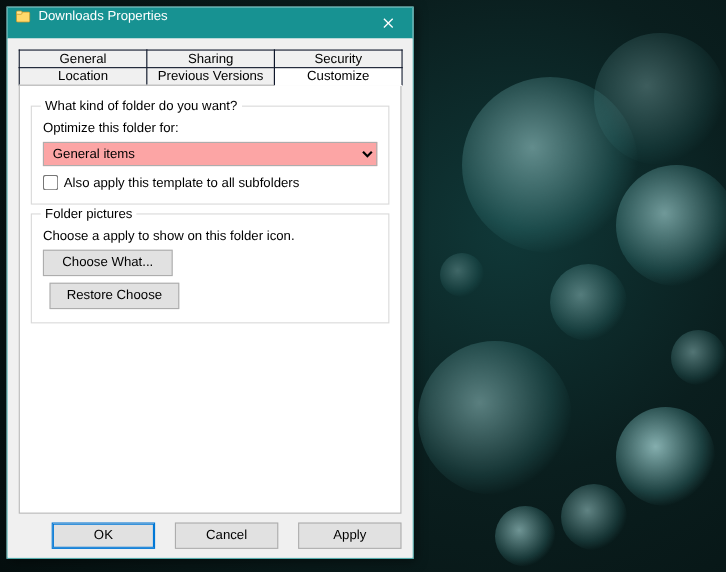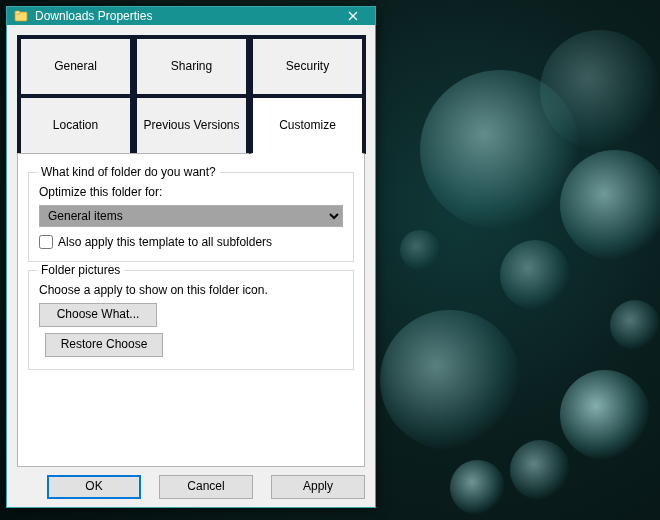--- a/index.html
+++ b/index.html
@@ -36,25 +36,25 @@
     width: 368px;
     height: 500px;
     background: #f0f0f0;
     border: 1px solid #3aa7a7;
     box-shadow: 2px 2px 10px rgba(0,0,0,0.5);
     display: flex;
     flex-direction: column;
   }
 
   .titlebar {
-    height: 18px;
+    height: 28px;
     background: #179292;
     color: #fff;
     display: flex;
-    align-items: center;
+    align-items: flex-start;
     padding: 0 0 0 6px;
   }
   .titlebar .ticon {
     width: 16px;
     height: 16px;
     margin-right: 6px;
     display: flex;
     align-items: center;
     justify-content: center;
   }
@@ -86,22 +86,22 @@
     position: relative;
     margin-top: 4px;
   }
   .tabrow {
     display: flex;
     width: 100%;
   }
   .tab {
     flex: 1;
     text-align: center;
-    padding: 20px 0;
-    border: 4px solid #0f172a;
+    padding: 0 0;
+    border: 1px solid #0f172a;
     border-bottom: 1px solid #b5b5b5;
     background: #f0f0f0;
     font-size: 12px;
     margin-right: -1px;
     line-height: 15px;
     position: relative;
   }
   .tabrow.bottom { margin-top: -1px; }
   .tab.active {
     background: #ffffff;
@@ -135,21 +135,21 @@
     font-size: 12px;
     text-align: center;
   }
   .grouplabel {
     margin: 2px 0 6px 0;
   }
 
   select.combo {
     width: 100%;
     height: 22px;
-    background: #a3a3a3;
+    background: #fca5a5;
     border: 1px solid #adadad;
     font-family: inherit;
     font-size: 12px;
     padding-left: 4px;
   }
 
   .checkbox-row {
     margin-top: 8px;
     display: flex;
   }

